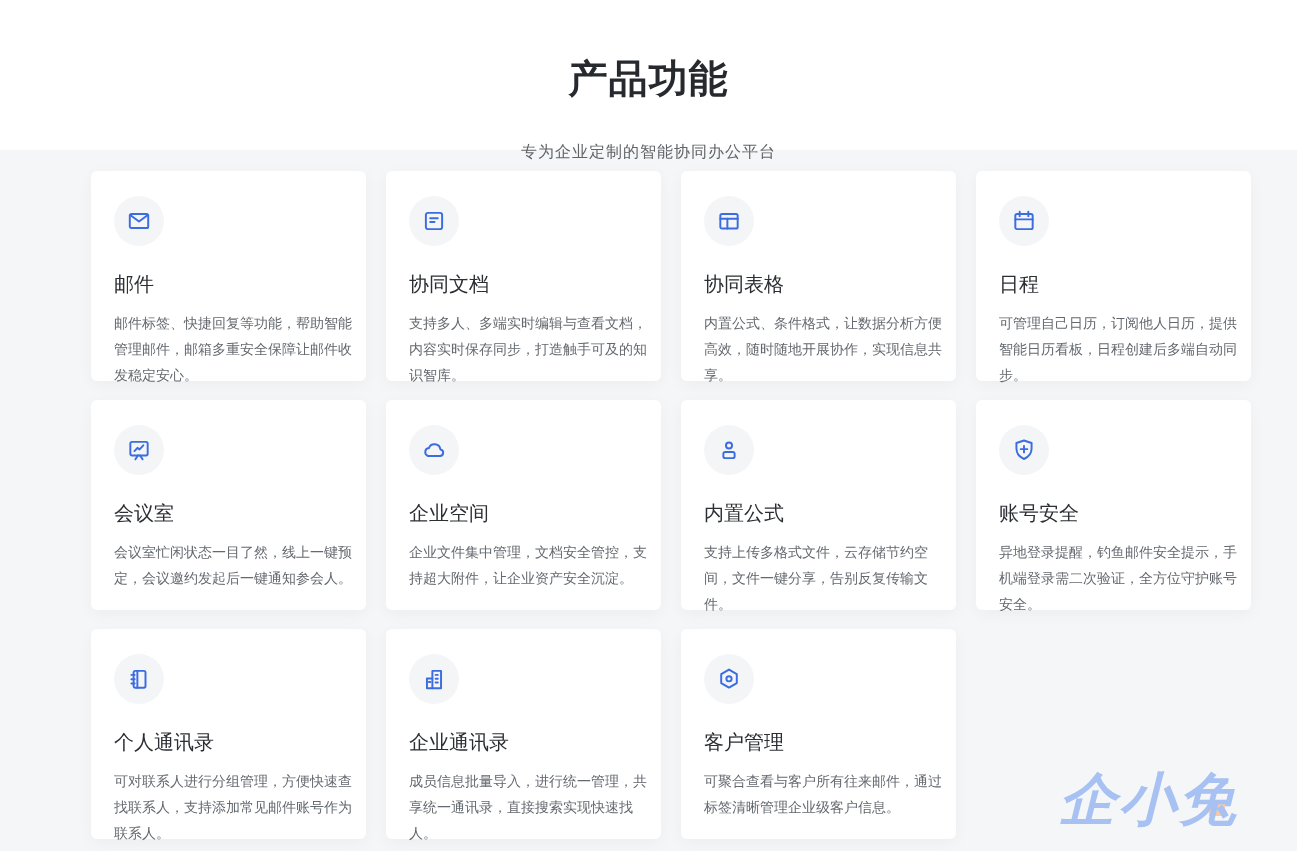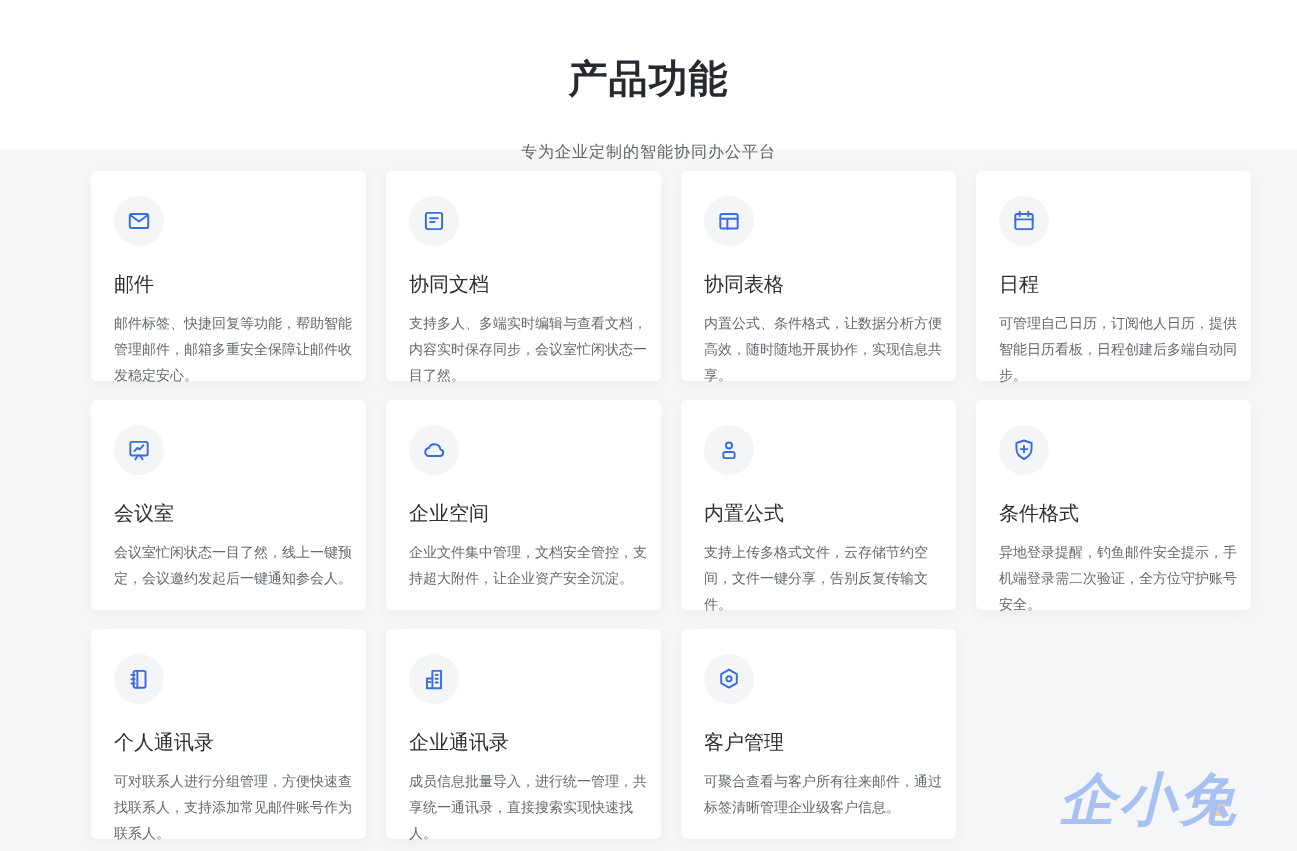--- a/index.html
+++ b/index.html
@@ -72,21 +72,21 @@
 
     <div class="card">
       <div class="icon-circle">
         <svg width="26" height="26" viewBox="0 0 24 24" fill="none" stroke="#3b6ce0" stroke-width="1.8" stroke-linecap="round" stroke-linejoin="round">
           <rect x="4.5" y="4.5" width="15" height="15" rx="2"></rect>
           <path d="M8.5 9.5h7"></path>
           <path d="M8.5 13h4"></path>
         </svg>
       </div>
       <div class="card-title">协同文档</div>
-      <div class="card-desc">支持多人、多端实时编辑与查看文档，内容实时保存同步，会议室忙闲状态一目了然。</div>
+      <div class="card-desc">支持多人、多端实时编辑与查看文档，内容实时保存同步，打造触手可及的知识智库。</div>
     </div>
 
     <div class="card">
       <div class="icon-circle">
         <svg width="26" height="26" viewBox="0 0 24 24" fill="none" stroke="#3b6ce0" stroke-width="1.8" stroke-linecap="round" stroke-linejoin="round">
           <rect x="4" y="5.5" width="16" height="13.5" rx="1.5"></rect>
           <path d="M4 10h16"></path>
           <path d="M10.5 10v9"></path>
         </svg>
       </div>
@@ -142,21 +142,21 @@
     </div>
 
     <div class="card">
       <div class="icon-circle">
         <svg width="26" height="26" viewBox="0 0 24 24" fill="none" stroke="#3b6ce0" stroke-width="1.8" stroke-linecap="round" stroke-linejoin="round">
           <path d="M12 3.2l7 2.3v5.2c0 4.6-2.9 7.8-7 9.6-4.1-1.8-7-5-7-9.6V5.5z"></path>
           <path d="M12 8.2v6"></path>
           <path d="M9 11.2h6"></path>
         </svg>
       </div>
-      <div class="card-title">条件格式</div>
+      <div class="card-title">账号安全</div>
       <div class="card-desc">异地登录提醒，钓鱼邮件安全提示，手机端登录需二次验证，全方位守护账号安全。</div>
     </div>
 
     <div class="card">
       <div class="icon-circle">
         <svg width="26" height="26" viewBox="0 0 24 24" fill="none" stroke="#3b6ce0" stroke-width="1.8" stroke-linecap="round" stroke-linejoin="round">
           <rect x="7" y="4.5" width="11" height="15.5" rx="1.5"></rect>
           <path d="M10.5 4.5v15.5"></path>
           <path d="M5 8.2h3"></path>
           <path d="M5 12.2h3"></path>

